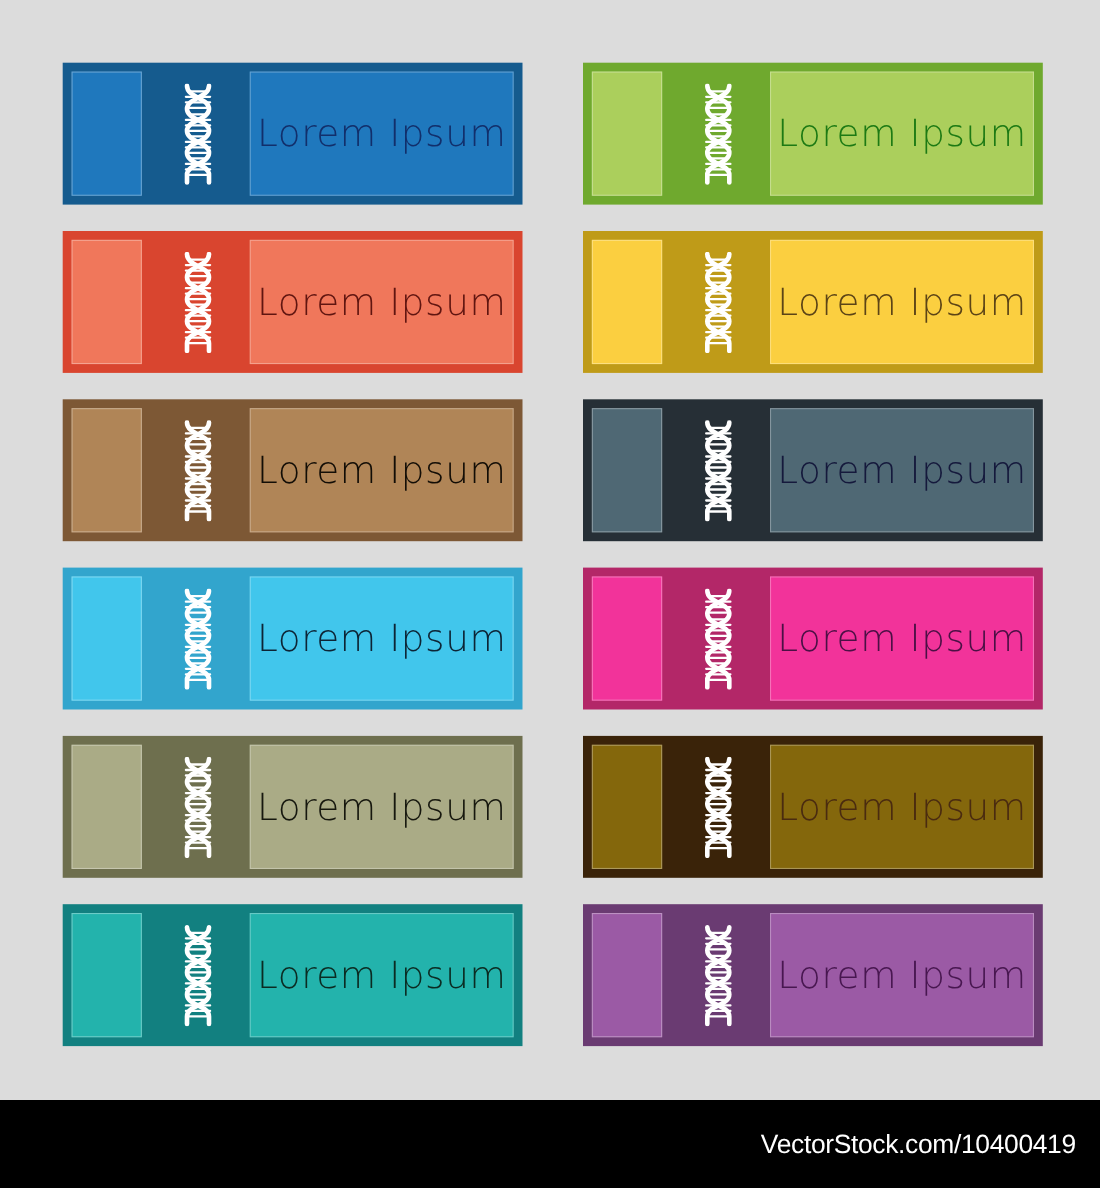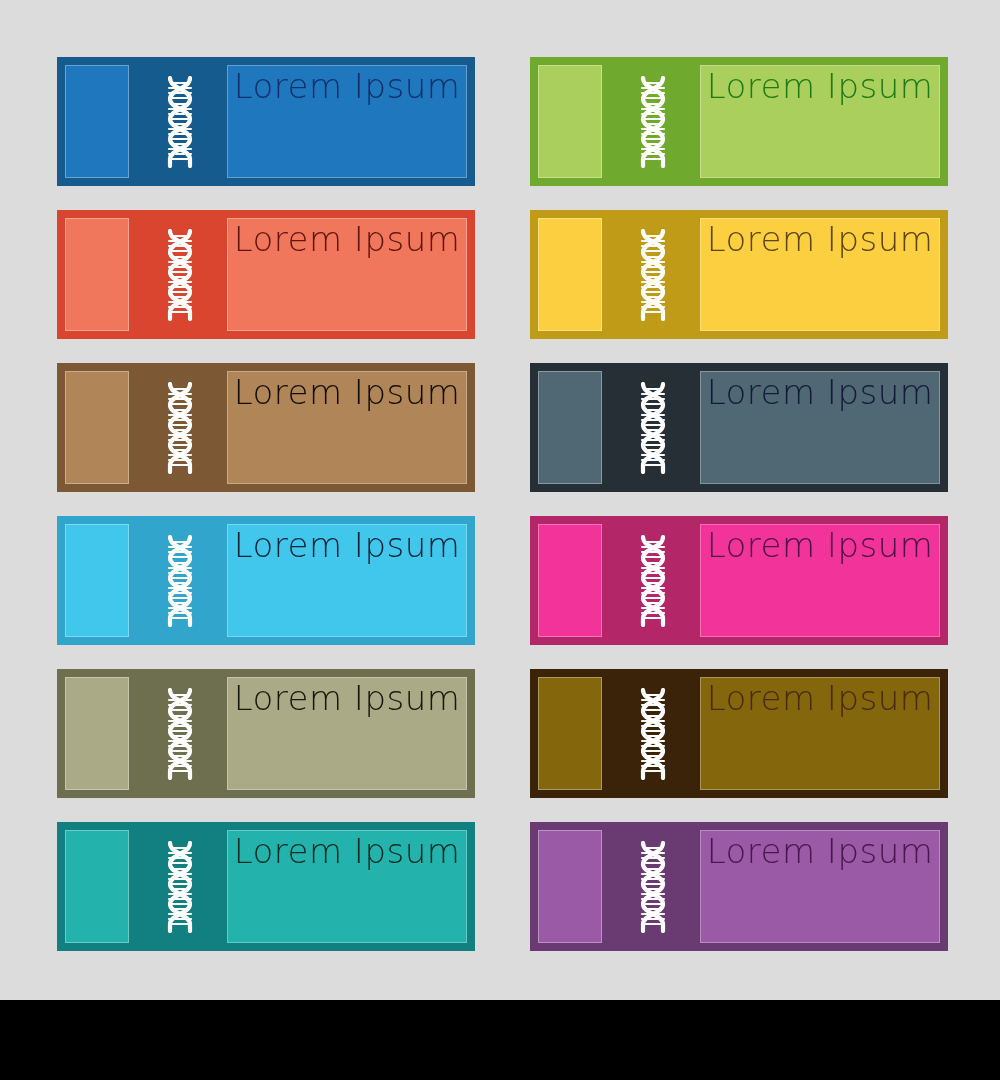--- a/index.html
+++ b/index.html
@@ -72,20 +72,21 @@
 
   
   .btn-text-panel {
     position: absolute;
     left: 170px;
     top: 8px;
     right: 8px;
     height: 113px;
     border: 1px solid rgba(255,255,255,0.30);
     display: flex;
+    align-items: center;
     justify-content: center;
   }
 
   .btn-label {
     font-family: "DejaVu Sans", sans-serif;
     font-size: 34px;
     font-weight: 300;
     letter-spacing: 0.5px;
     white-space: nowrap;
   }
@@ -639,15 +640,16 @@
   </g>
 </svg>
         </div>
         <div class="btn-text-panel" style="background: rgb(155, 90, 165);">
           <span class="btn-label" style="color: rgb(72, 23, 80);">Lorem Ipsum</span>
         </div>
       </div>
     </div>
 
   <div id="footer">
+    <div id="footer-url">VectorStock.com/10400419</div>
   </div>
 
 </div>
 
 </body></html>

